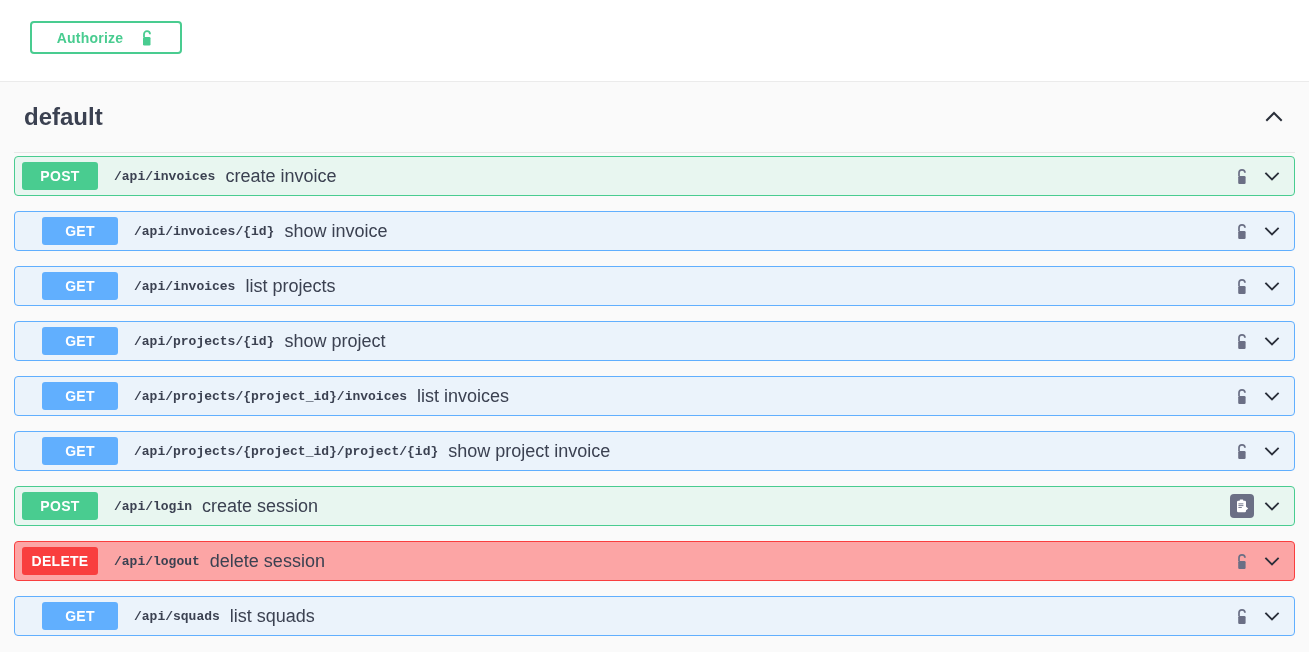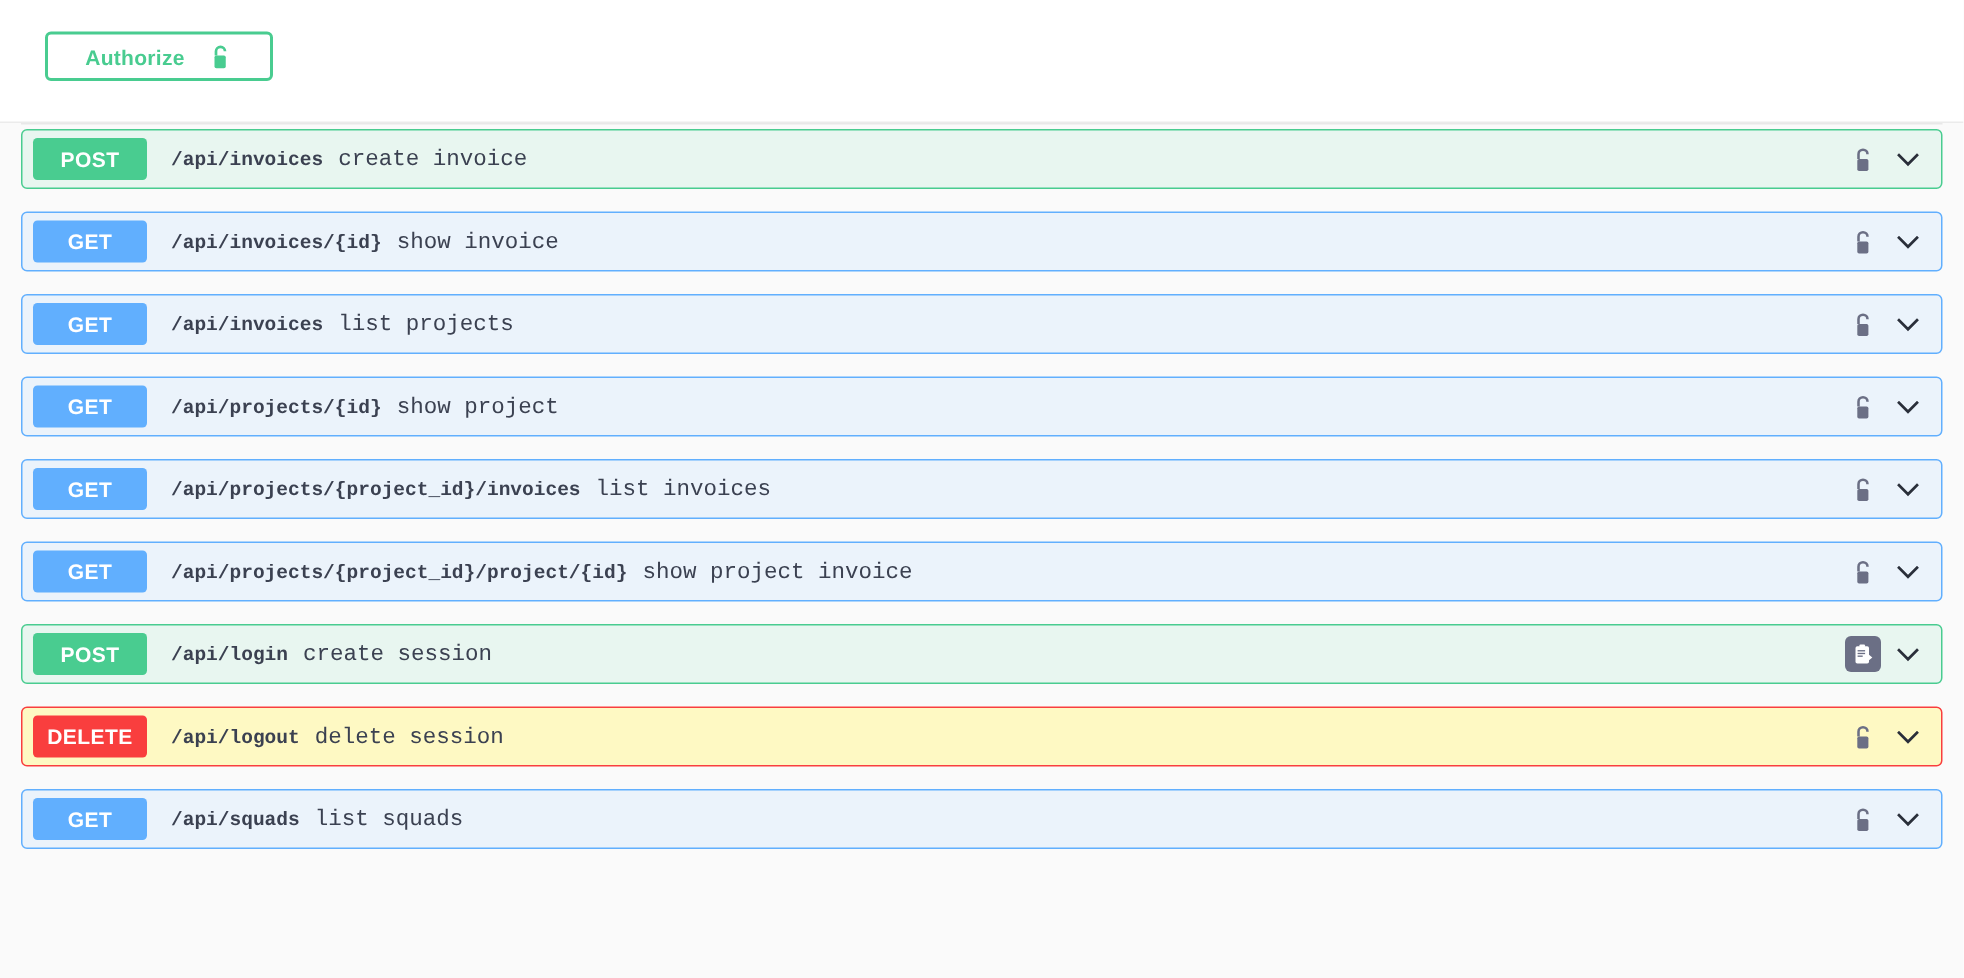--- a/index.html
+++ b/index.html
@@ -97,27 +97,28 @@
     display: flex;
     align-items: center;
     box-sizing: border-box;
     border: 1px solid transparent;
     cursor: pointer;
     position: relative;
   }
   .op-row.get {
     background: #ebf3fb;
     border-color: #61affe;
+    padding-left: 20px;
   }
   .op-row.post {
     background: #e8f6f0;
     border-color: #49cc90;
   }
   .op-row.delete {
-    background: #fef9c3;
+    background: #fca5a5;
     border-color: #f93e3e;
     justify-content: flex-end;
   }
 
   .method {
     width: 76px;
     min-width: 76px;
     height: 28px;
     margin-left: 7px;
     border-radius: 3px;
@@ -137,22 +138,22 @@
   .op-path {
     margin-left: 16px;
     font-family: "Liberation Mono", monospace;
     font-size: 13px;
     font-weight: bold;
     color: #3b4151;
     white-space: nowrap;
   }
   .op-desc {
     margin-left: 10px;
-    font-family: Liberation Mono, monospace;
-    font-size: 15px;
+    font-family: Liberation Sans, sans-serif;
+    font-size: 18px;
     color: #3b4151;
     white-space: nowrap;
   }
   .op-grow { flex: 1; }
 
   .lock-ic {
     width: 15px;
     height: 17px;
     display: block;
     margin-right: 12px;
@@ -186,20 +187,29 @@
       <svg class="unlock-ic" viewBox="0 0 16 18" xmlns="http://www.w3.org/2000/svg">
         <path d="M5 8 V5.2 A3 3 0 0 1 11 5.2" fill="none" stroke="#49cc90" stroke-width="1.8"></path>
         <rect x="4" y="8" width="7.5" height="8.5" rx="1.2" fill="#49cc90"></rect>
       </svg>
     </span>
   </div>
 </div>
 
 <div class="tag-section">
 
+  <div class="tag-header">
+    <span class="tag-title">default</span>
+    <span class="spacer"></span>
+    <span>
+      <svg class="chev-up" viewBox="0 0 22 22" xmlns="http://www.w3.org/2000/svg">
+        <path d="M4 14 L11 7 L18 14" fill="none" stroke="#2a2f3a" stroke-width="2" stroke-linecap="square"></path>
+      </svg>
+    </span>
+  </div>
 
   <div class="tag-rule"></div>
 
   <div class="ops">
       <div class="op-row post">
         <span class="method post">POST</span>
         <span class="op-path">/api/invoices</span>
         <span class="op-desc">create invoice</span>
         <span class="op-grow"></span>
         <span>

